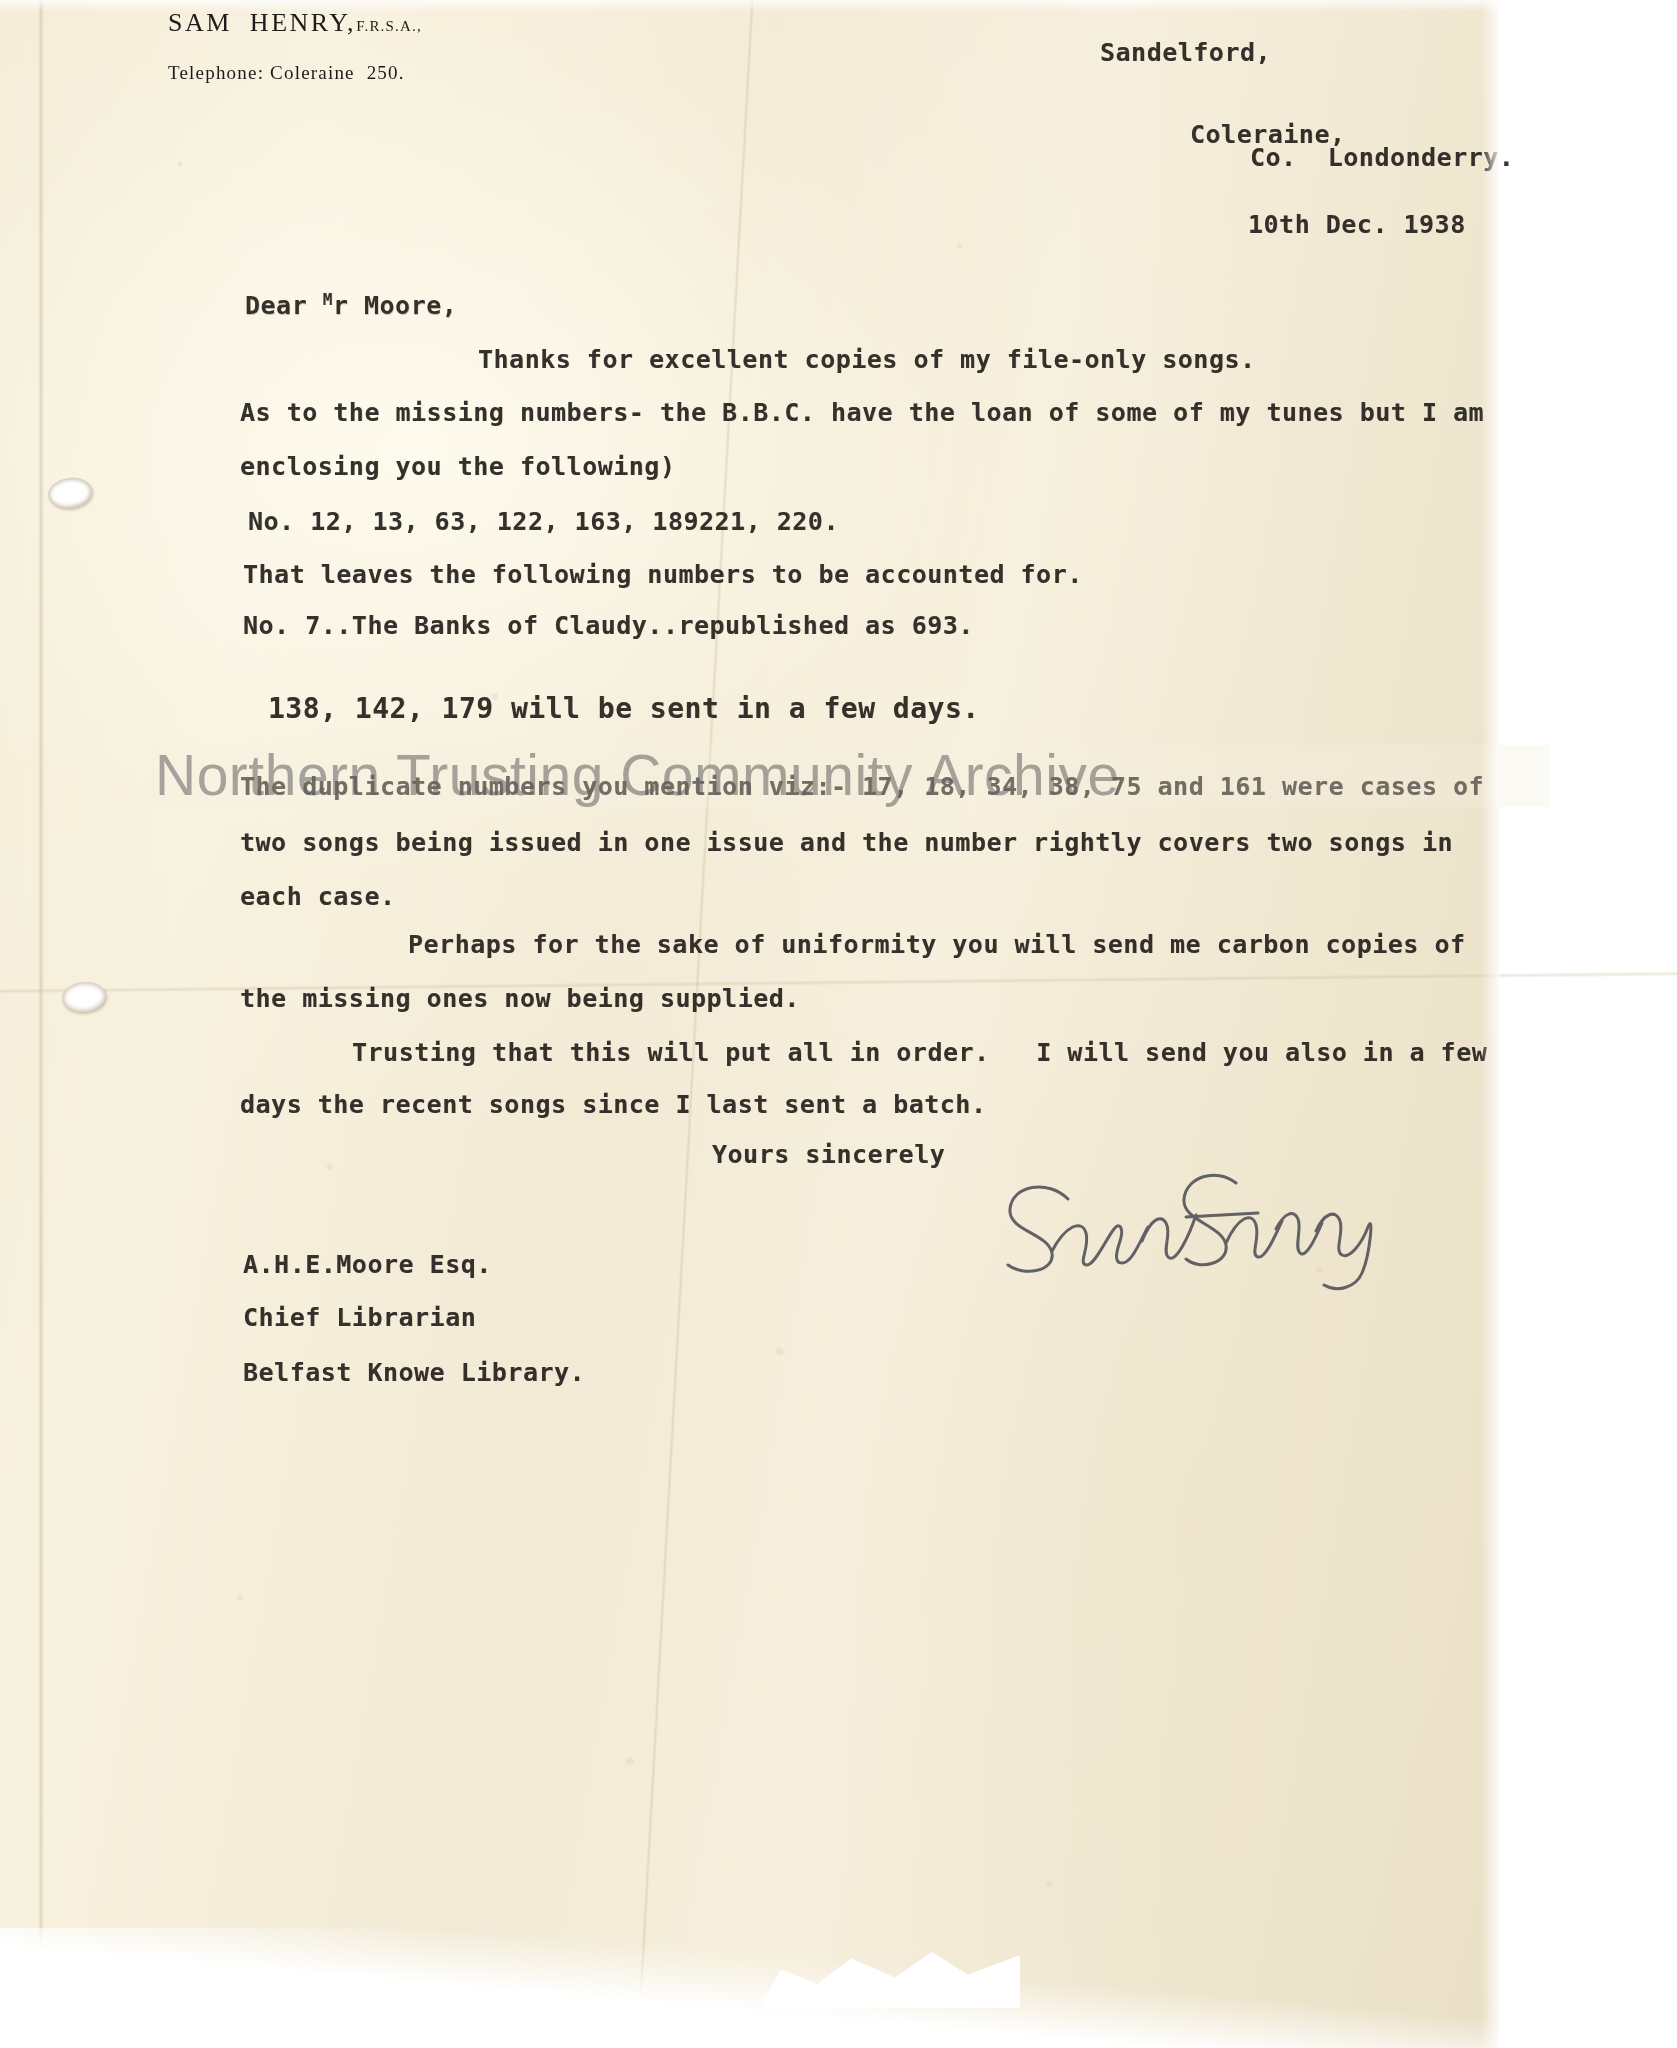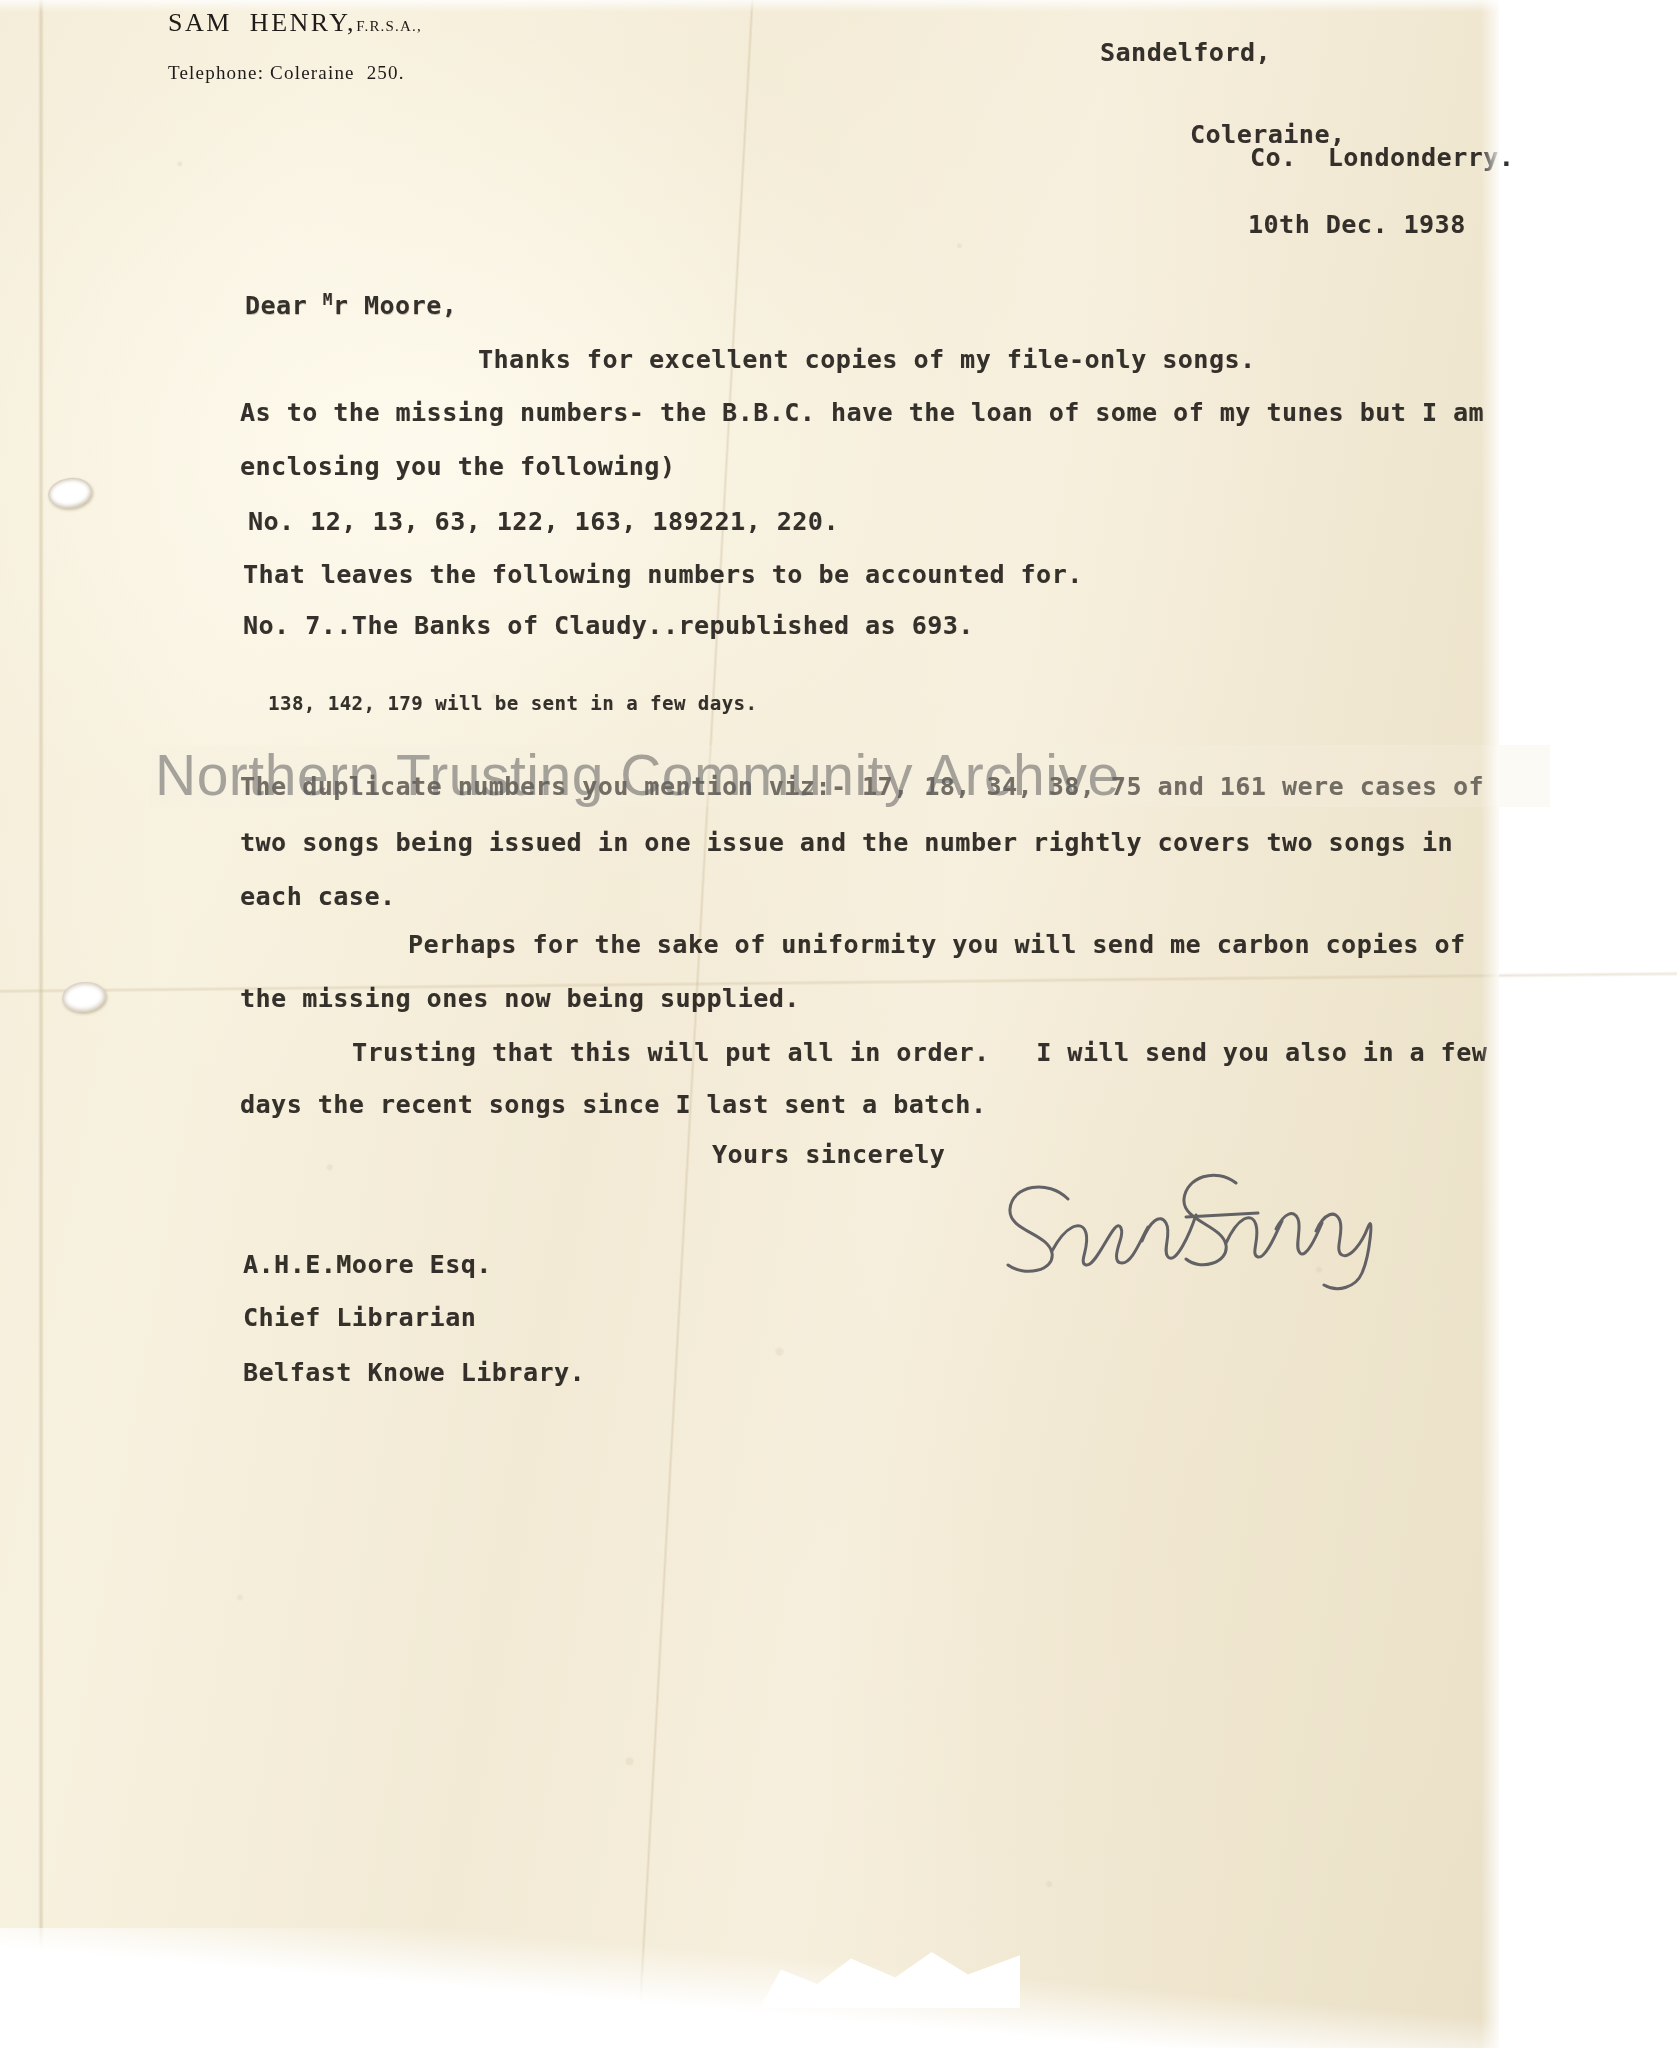--- a/index.html
+++ b/index.html
@@ -152,21 +152,21 @@
   .salut  { left: 245px; top: 290px; font-size: 25px; }
   .salut .sup { font-size: 16px; vertical-align: super; }
 
   .p1  { left: 478px;  top: 345px;  font-size: 25px; }
   .p2a { left: 240px;  top: 398px;  font-size: 25px; }
   .p2b { left: 240px;  top: 452px;  font-size: 25px; }
   .p3  { left: 248px;  top: 507px;  font-size: 25px; }
   .p4  { left: 243px;  top: 560px;  font-size: 25px; }
   .p5a { left: 243px;  top: 611px;  font-size: 25px; }
   .p5b { left: 288px;  top: 641px;  font-size: 25px; }
-  .p6  { left: 268px;  top: 692px;  font-size: 19px; text-align: center; }
+  .p6  { left: 268px;  top: 692px;  font-size: 28px; text-align: center; }
   .p7a { left: 240px;  top: 772px;  font-size: 25px; }
   .p7b { left: 240px;  top: 828px;  font-size: 25px; }
   .p7c { left: 240px;  top: 882px;  font-size: 25px; }
   .p8a { left: 408px;  top: 930px;  font-size: 25px; }
   .p8b { left: 240px;  top: 984px;  font-size: 25px; }
   .p9a { left: 352px;  top: 1038px; font-size: 25px; }
   .p9b { left: 240px;  top: 1090px; font-size: 25px; }
   .close { left: 712px; top: 1140x; top: 1140px; font-size: 25px; }
 
   .rcp1 { left: 243px; top: 1250px; font-size: 25px; }

